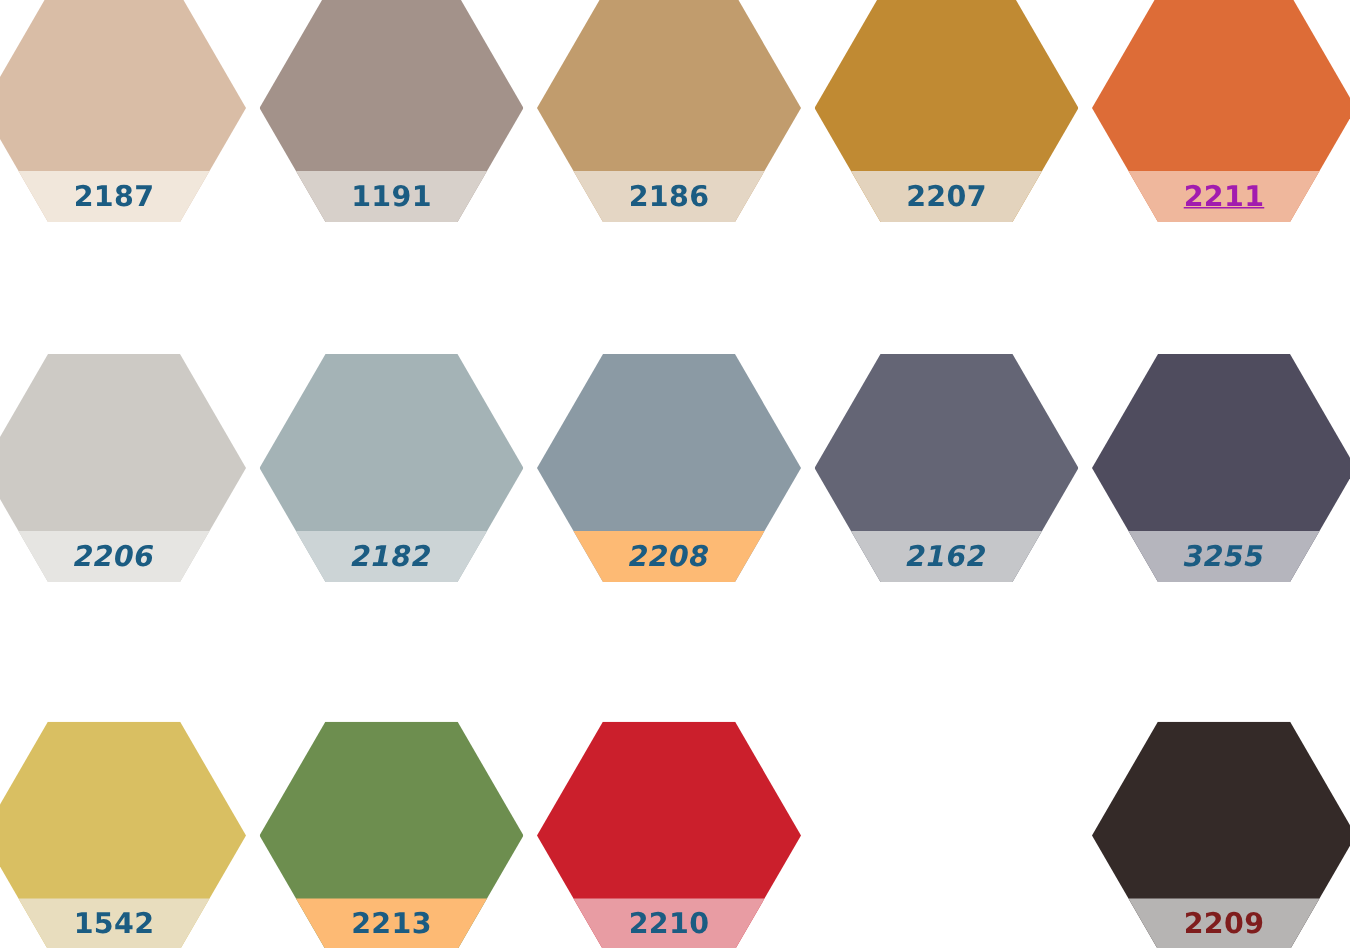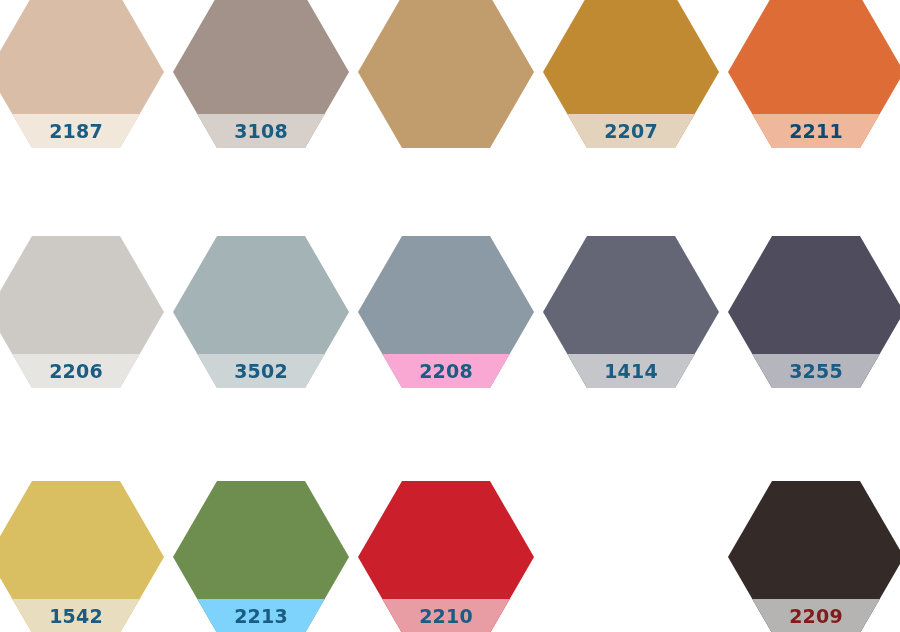--- a/index.html
+++ b/index.html
@@ -25,21 +25,21 @@
 
   .swatch-row {
     position: absolute;
     left: 0;
     width: 900px;
     height: 152px;
   }
 
   
   .swatch-row.row-0 { top: -4px; }
-  .swatch-row.row-1 { top: 236px; }
+  .swatch-row.row-1 { top: 236px; font-style: italic; }
   .swatch-row.row-2 { top: 481px; }
 
   .swatch {
     position: absolute;
     top: 0;
     width: 176px;
     height: 152px;
     
     clip-path: polygon(25% 0%, 75% 0%, 100% 50%, 75% 100%, 25% 100%, 0% 50%);
     overflow: hidden;
@@ -88,81 +88,84 @@
     <div class="swatch-row row-0">
       <div class="swatch col-0">
         <div class="swatch-body" style="background: rgb(217, 189, 166);"></div>
         <div class="swatch-band" style="background: rgb(241, 231, 219);">
           <span class="swatch-code" style="color: rgb(27, 92, 130);">2187</span>
         </div>
       </div>
       <div class="swatch col-1">
         <div class="swatch-body" style="background: rgb(163, 146, 138);"></div>
         <div class="swatch-band" style="background: rgb(215, 208, 202);">
-          <span class="swatch-code" style="color: rgb(27, 92, 130);">3108</span>
+          <span class="swatch-code" style="color: rgb(27, 92, 130);">1191</span>
         </div>
       </div>
       <div class="swatch col-2">
         <div class="swatch-body" style="background: rgb(193, 156, 109);"></div>
+        <div class="swatch-band" style="background: rgb(228, 214, 196);">
+          <span class="swatch-code" style="color: rgb(27, 92, 130);">2186</span>
+        </div>
       </div>
       <div class="swatch col-3">
         <div class="swatch-body" style="background: rgb(192, 138, 51);"></div>
         <div class="swatch-band" style="background: rgb(227, 211, 189);">
           <span class="swatch-code" style="color: rgb(27, 92, 130); text-align: center;">2207</span>
         </div>
       </div>
       <div class="swatch col-4">
         <div class="swatch-body" style="background: rgb(221, 108, 55);"></div>
         <div class="swatch-band" style="background: rgb(239, 183, 156);">
-          <span class="swatch-code" style="color: #0c4a6e;">2211</span>
+          <span class="swatch-code" style="color: #a21caf; text-decoration: underline;">2211</span>
         </div>
       </div>
     </div>
     <div class="swatch-row row-1">
       <div class="swatch col-0">
         <div class="swatch-body" style="background: rgb(205, 202, 197);"></div>
         <div class="swatch-band" style="background: rgb(230, 229, 226);">
           <span class="swatch-code" style="color: rgb(27, 92, 130);">2206</span>
         </div>
       </div>
       <div class="swatch col-1">
         <div class="swatch-body" style="background: rgb(164, 179, 182);"></div>
         <div class="swatch-band" style="background: rgb(204, 212, 214);">
-          <span class="swatch-code" style="color: rgb(27, 92, 130);">3502</span>
+          <span class="swatch-code" style="color: rgb(27, 92, 130);">2182</span>
         </div>
       </div>
       <div class="swatch col-2">
         <div class="swatch-body" style="background: rgb(139, 154, 164);"></div>
-        <div class="swatch-band" style="background: #f9a8d4;">
+        <div class="swatch-band" style="background: #fdba74;">
           <span class="swatch-code" style="color: rgb(27, 92, 130);">2208</span>
         </div>
       </div>
       <div class="swatch col-3">
         <div class="swatch-body" style="background: rgb(100, 101, 117);"></div>
         <div class="swatch-band" style="background: rgb(197, 198, 201);">
-          <span class="swatch-code" style="color: rgb(27, 92, 130);">1414</span>
+          <span class="swatch-code" style="color: rgb(27, 92, 130);">2162</span>
         </div>
       </div>
       <div class="swatch col-4">
         <div class="swatch-body" style="background: rgb(79, 76, 94);"></div>
         <div class="swatch-band" style="background: rgb(181, 181, 189);">
           <span class="swatch-code" style="color: rgb(27, 92, 130);">3255</span>
         </div>
       </div>
     </div>
     <div class="swatch-row row-2">
       <div class="swatch col-0">
         <div class="swatch-body" style="background: rgb(217, 191, 98);"></div>
         <div class="swatch-band" style="background: rgb(232, 221, 190);">
           <span class="swatch-code" style="color: rgb(27, 92, 130);">1542</span>
         </div>
       </div>
       <div class="swatch col-1">
         <div class="swatch-body" style="background: rgb(109, 142, 79);"></div>
-        <div class="swatch-band" style="background: #7dd3fc; text-align: right;">
+        <div class="swatch-band" style="background: #fdba74; text-align: right;">
           <span class="swatch-code" style="color: rgb(27, 92, 130);">2213</span>
         </div>
       </div>
       <div class="swatch col-2">
         <div class="swatch-body" style="background: rgb(203, 31, 44);"></div>
         <div class="swatch-band" style="background: rgb(232, 156, 163); margin-top: 39px;">
           <span class="swatch-code" style="color: rgb(27, 92, 130);">2210</span>
         </div>
       </div>
       <div class="swatch col-4">

